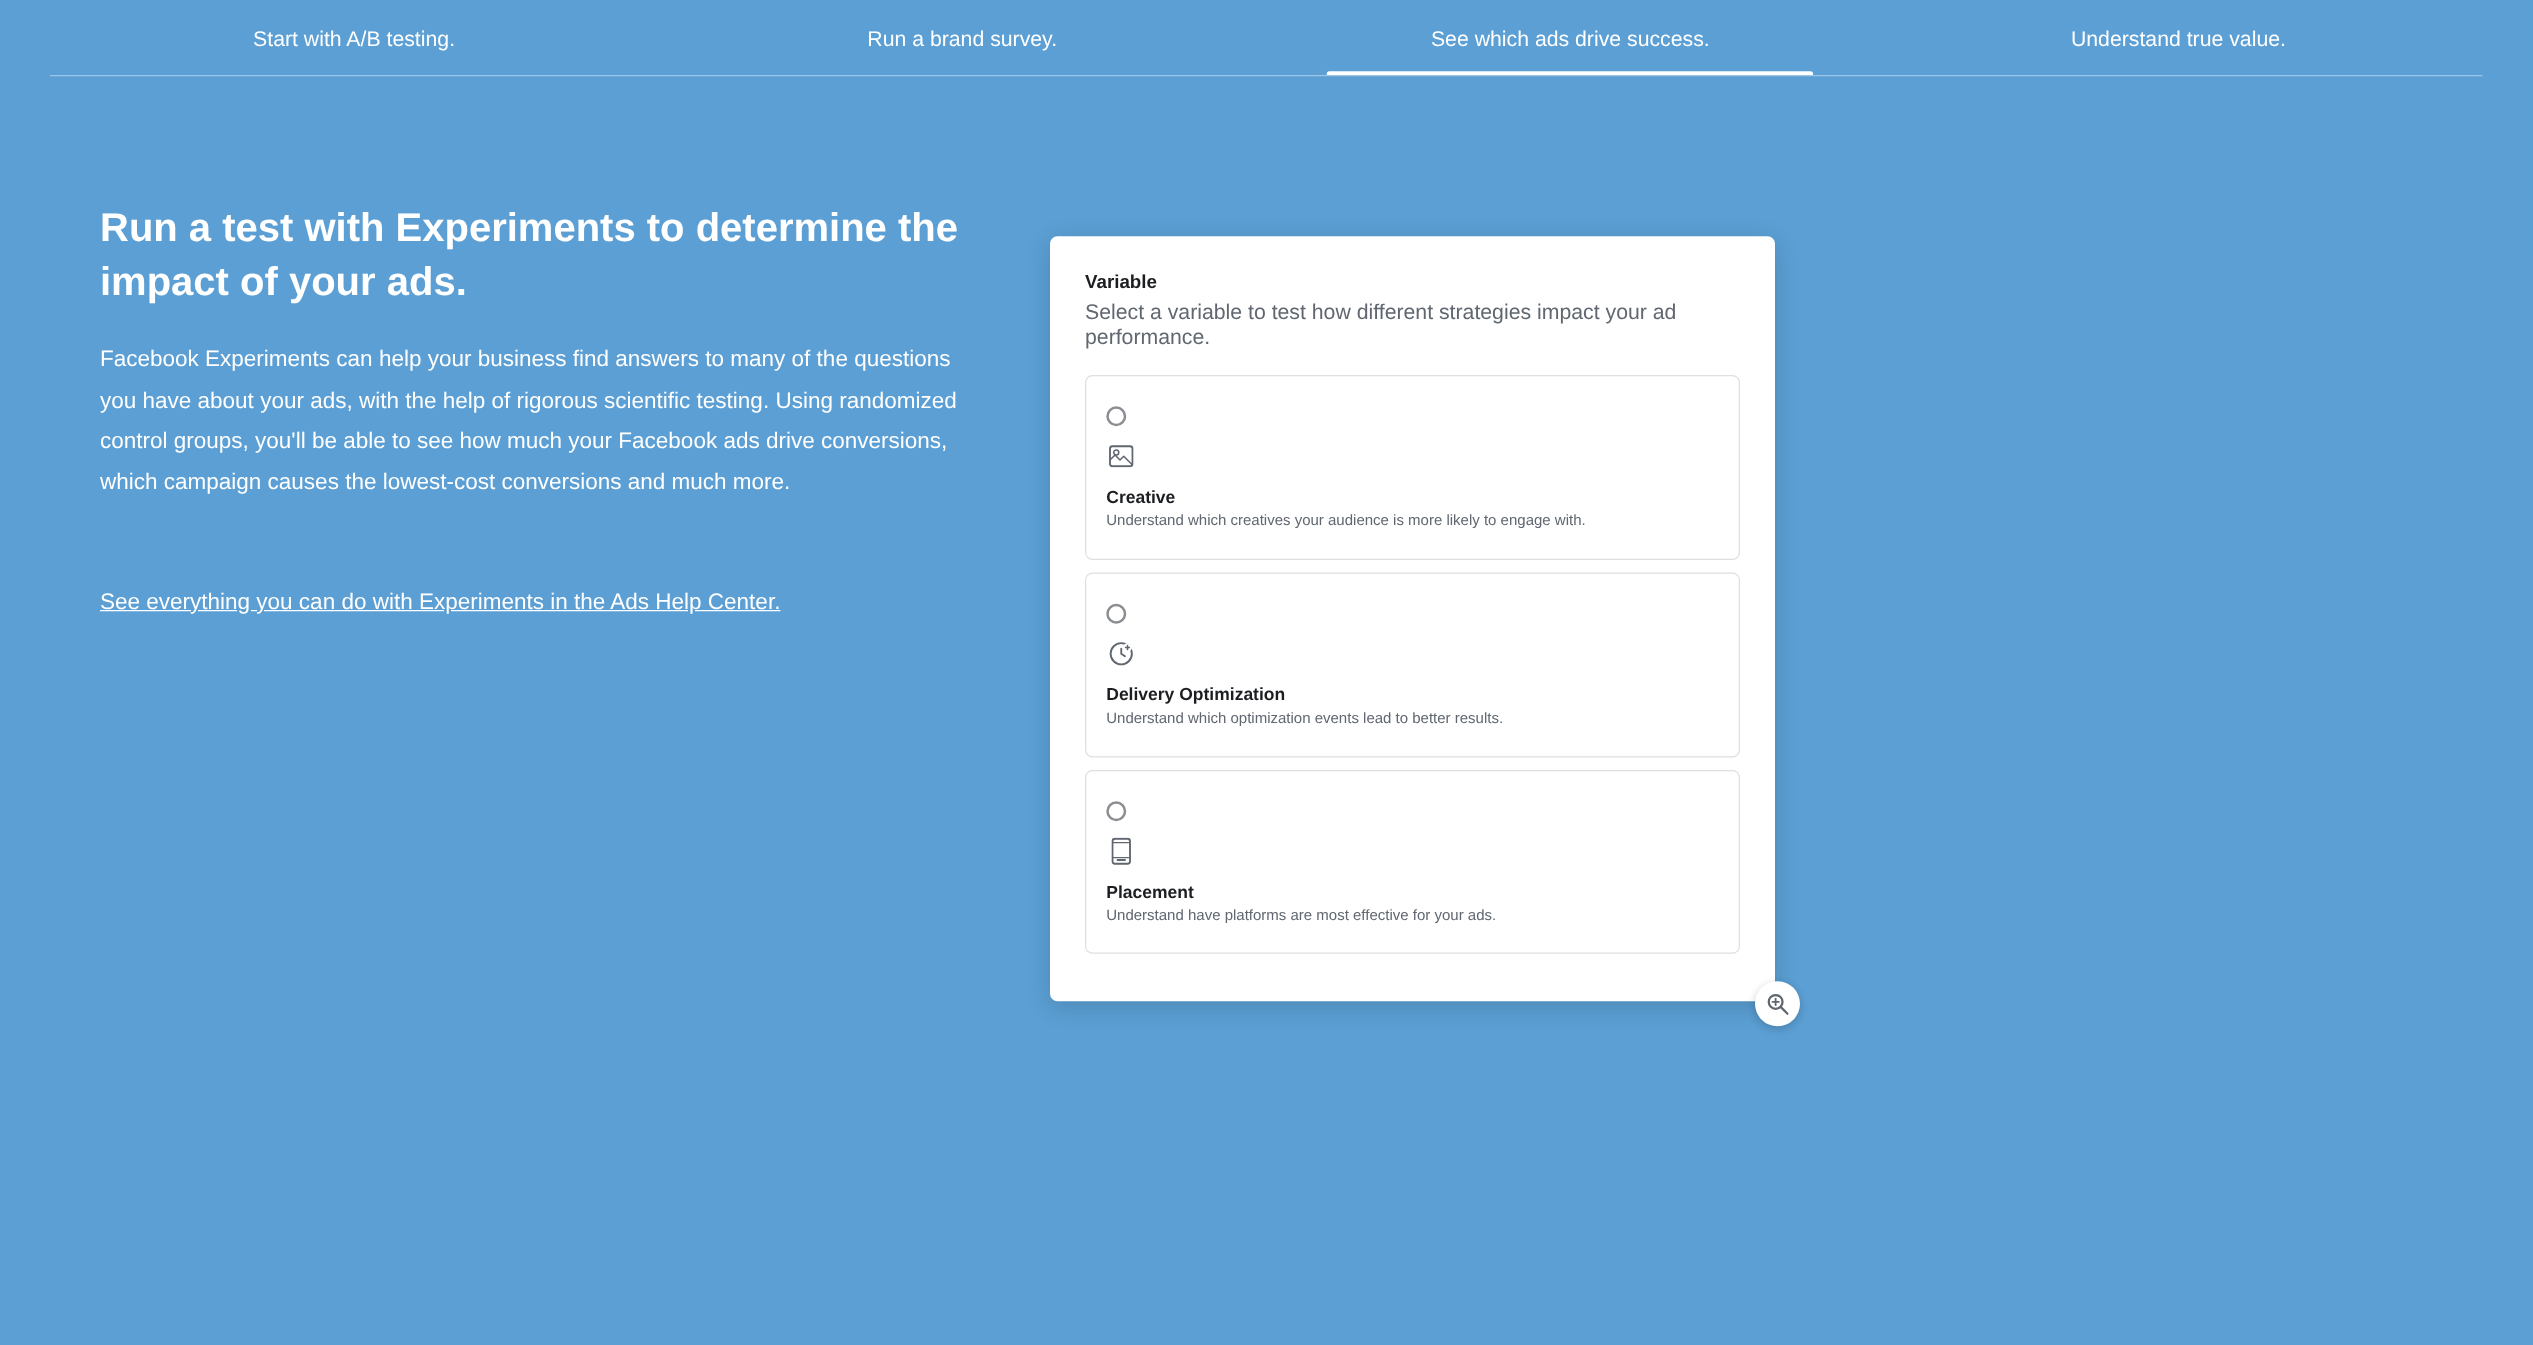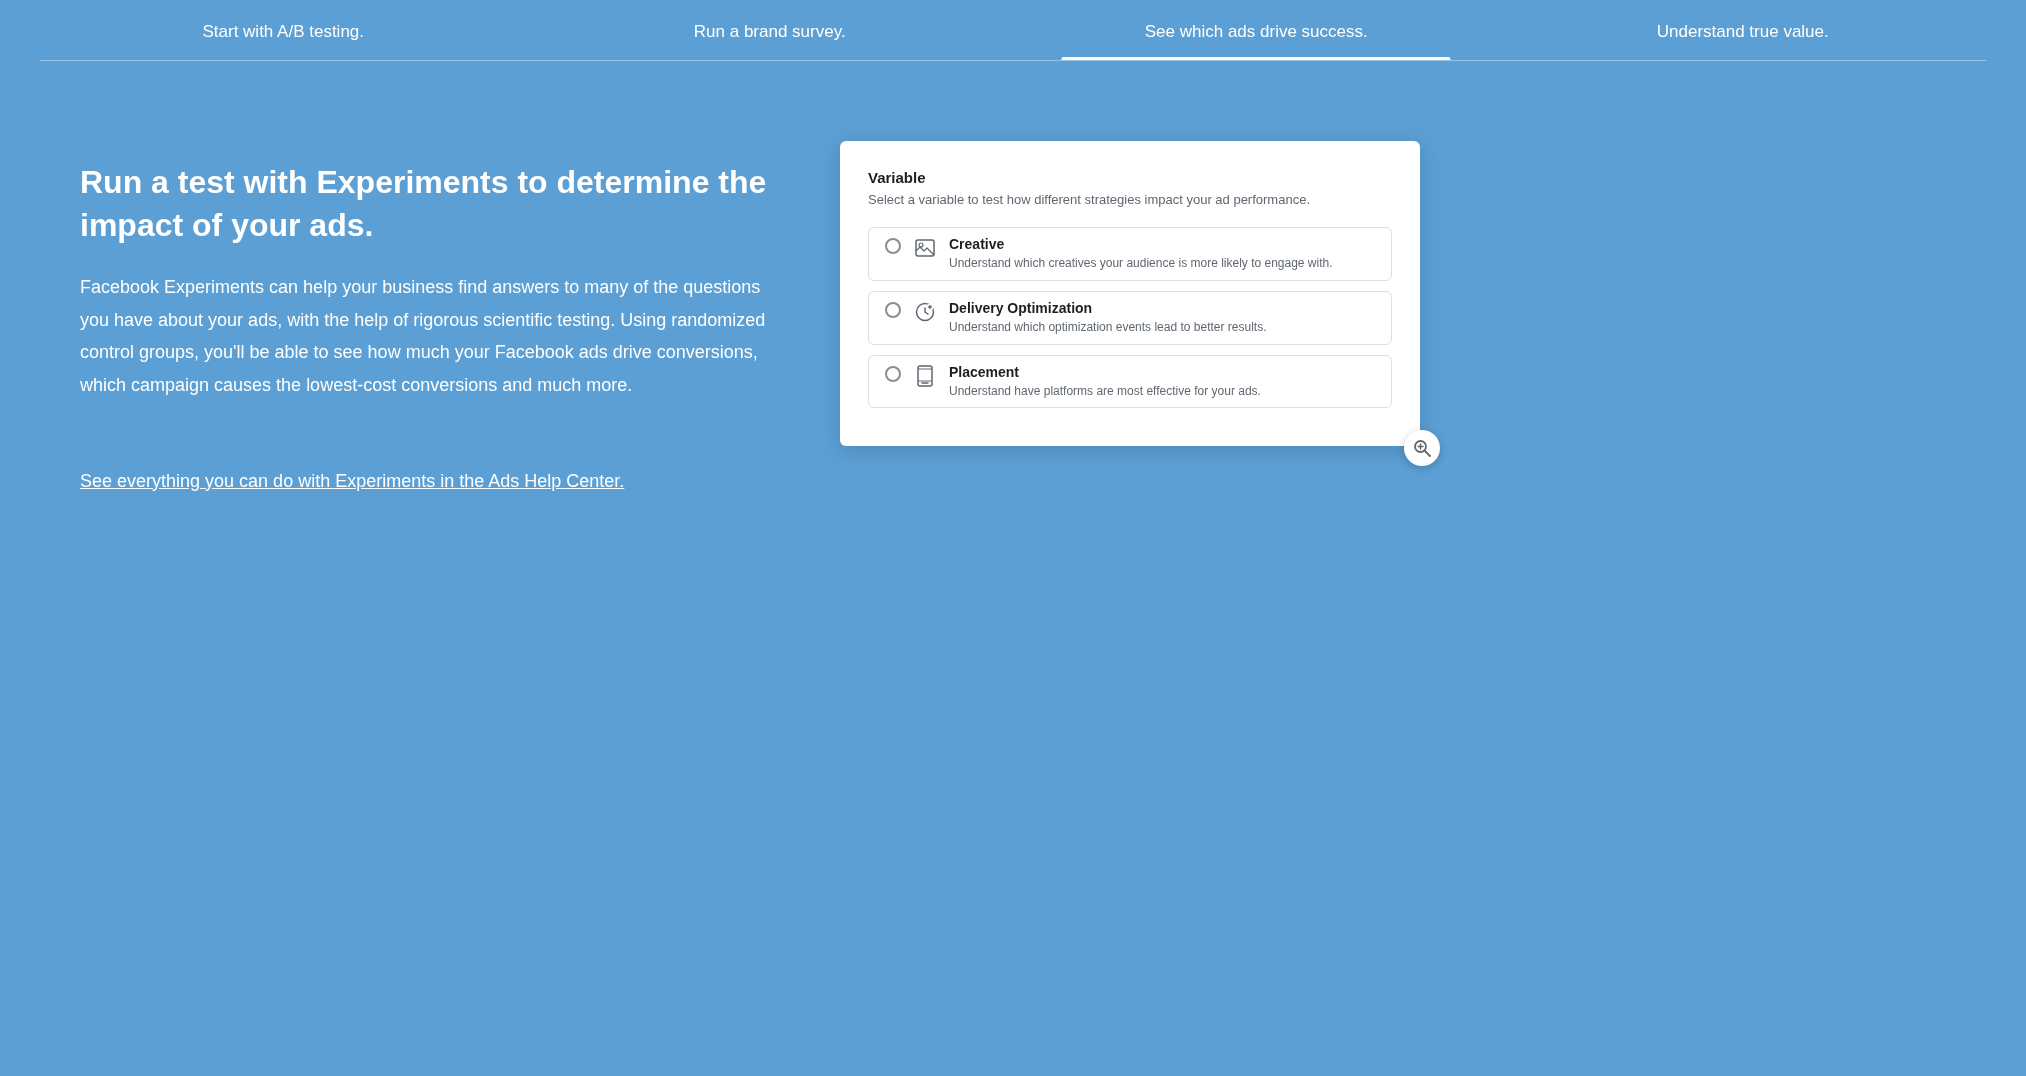--- a/index.html
+++ b/index.html
@@ -94,44 +94,46 @@
     .right-panel {
       flex: 0 0 580px;
       position: relative;
     }
 
     .card {
       background: white;
       border-radius: 6px;
       padding: 28px 28px 28px 28px;
       box-shadow: 0 4px 20px rgba(0,0,0,0.15);
+      margin-top: 48px;
     }
 
     .card-title {
       font-size: 15px;
       font-weight: 700;
       color: #1c1e21;
       margin-bottom: 6px;
     }
 
     .card-subtitle {
-      font-size: 13px;
+      font-size: 17px;
       color: #606770;
       margin-bottom: 20px;
     }
 
     .option-row {
       border: 1px solid #dddfe2;
       border-radius: 6px;
-      padding: 8px 16px;
+      padding: 22px 16px;
       margin-bottom: 10px;
       display: flex;
       align-items: flex-start;
       gap: 12px;
       background: white;
+      flex-direction: column;
     }
 
     .option-row.selected {
       border-color: #1877f2;
       background: #f0f6ff;
     }
 
     .radio-circle {
       width: 16px;
       height: 16px;

